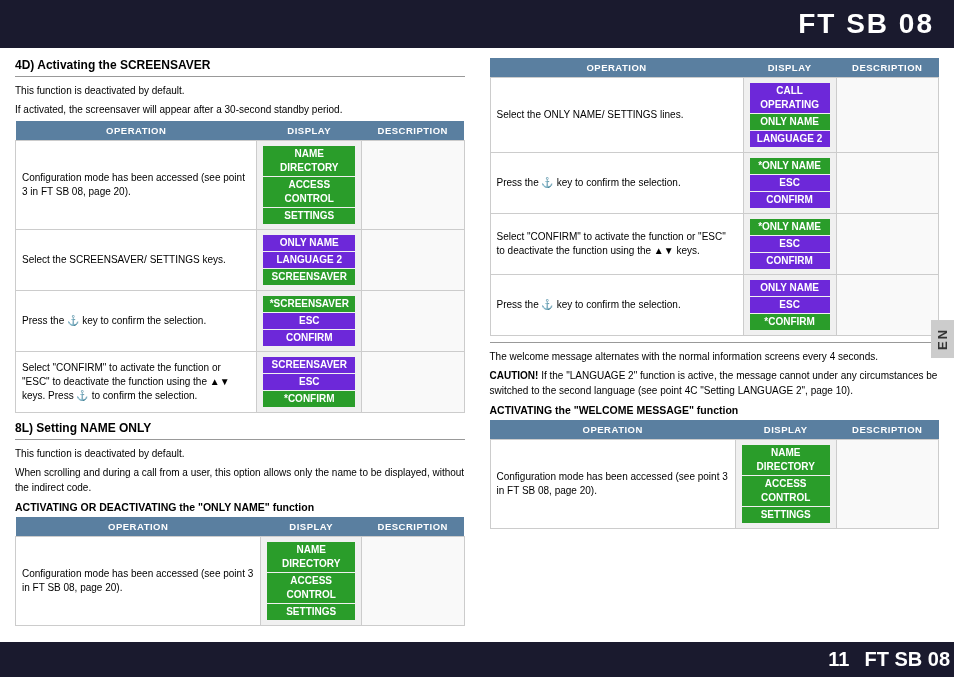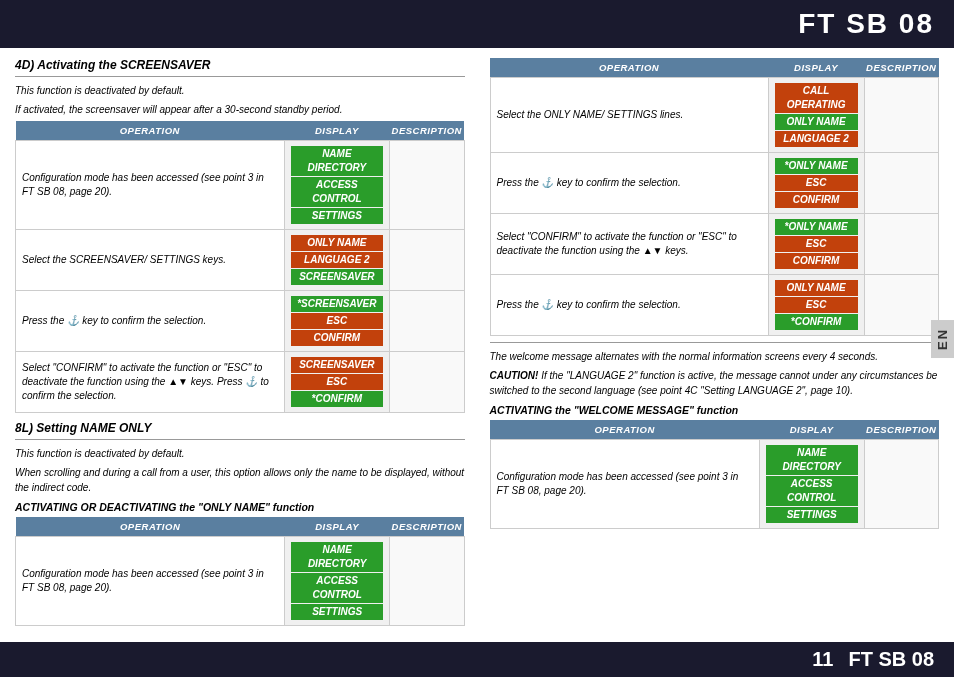--- a/index.html
+++ b/index.html
@@ -28,21 +28,21 @@
     .footer {
       position: absolute;
       bottom: 0;
       left: 0;
       right: 0;
       background: #1a1a2e;
       color: white;
       display: flex;
       align-items: center;
       justify-content: flex-end;
-      padding: 6px 20px;
+      padding: 6px 4px;
       font-size: 20px;
       font-weight: bold;
     }
     .footer-page {
       color: white;
       font-size: 20px;
       margin-right: 15px;
     }
 
     
@@ -63,21 +63,20 @@
       z-index: 10;
     }
 
     
     .main-content {
       display: flex;
       padding: 10px 15px;
       gap: 15px;
       height: calc(677px - 50px - 42px);
       overflow: hidden;
-      font-style: italic;
     }
 
     
     .left-col {
       flex: 1;
       padding-right: 5px;
     }
 
     
     .right-col {
@@ -112,38 +111,38 @@
     table {
       width: 100%;
       border-collapse: collapse;
       font-size: 10px;
       margin-bottom: 6px;
     }
     th {
       background: #5a7fa0;
       color: white;
       text-align: center;
-      padding: 4px 2px;
+      padding: 4px 16px;
       font-size: 9.5px;
       font-weight: bold;
       letter-spacing: 0.5px;
     }
     td {
       border: 1px solid #ccc;
       padding: 4px 6px;
       vertical-align: middle;
       font-size: 10px;
       line-height: 1.4;
     }
     td.display-col {
       text-align: center;
       background: #f0f0f0;
     }
     td.display-col .green-box {
-      background: #c2410c;
+      background: #6d28d9;
       color: white;
       font-weight: bold;
       font-size: 10px;
       padding: 1px 4px;
       margin: 1px auto;
       text-align: center;
       display: block;
     }
     td.display-col .green-box.highlighted {
       background: #2a9d2a;

